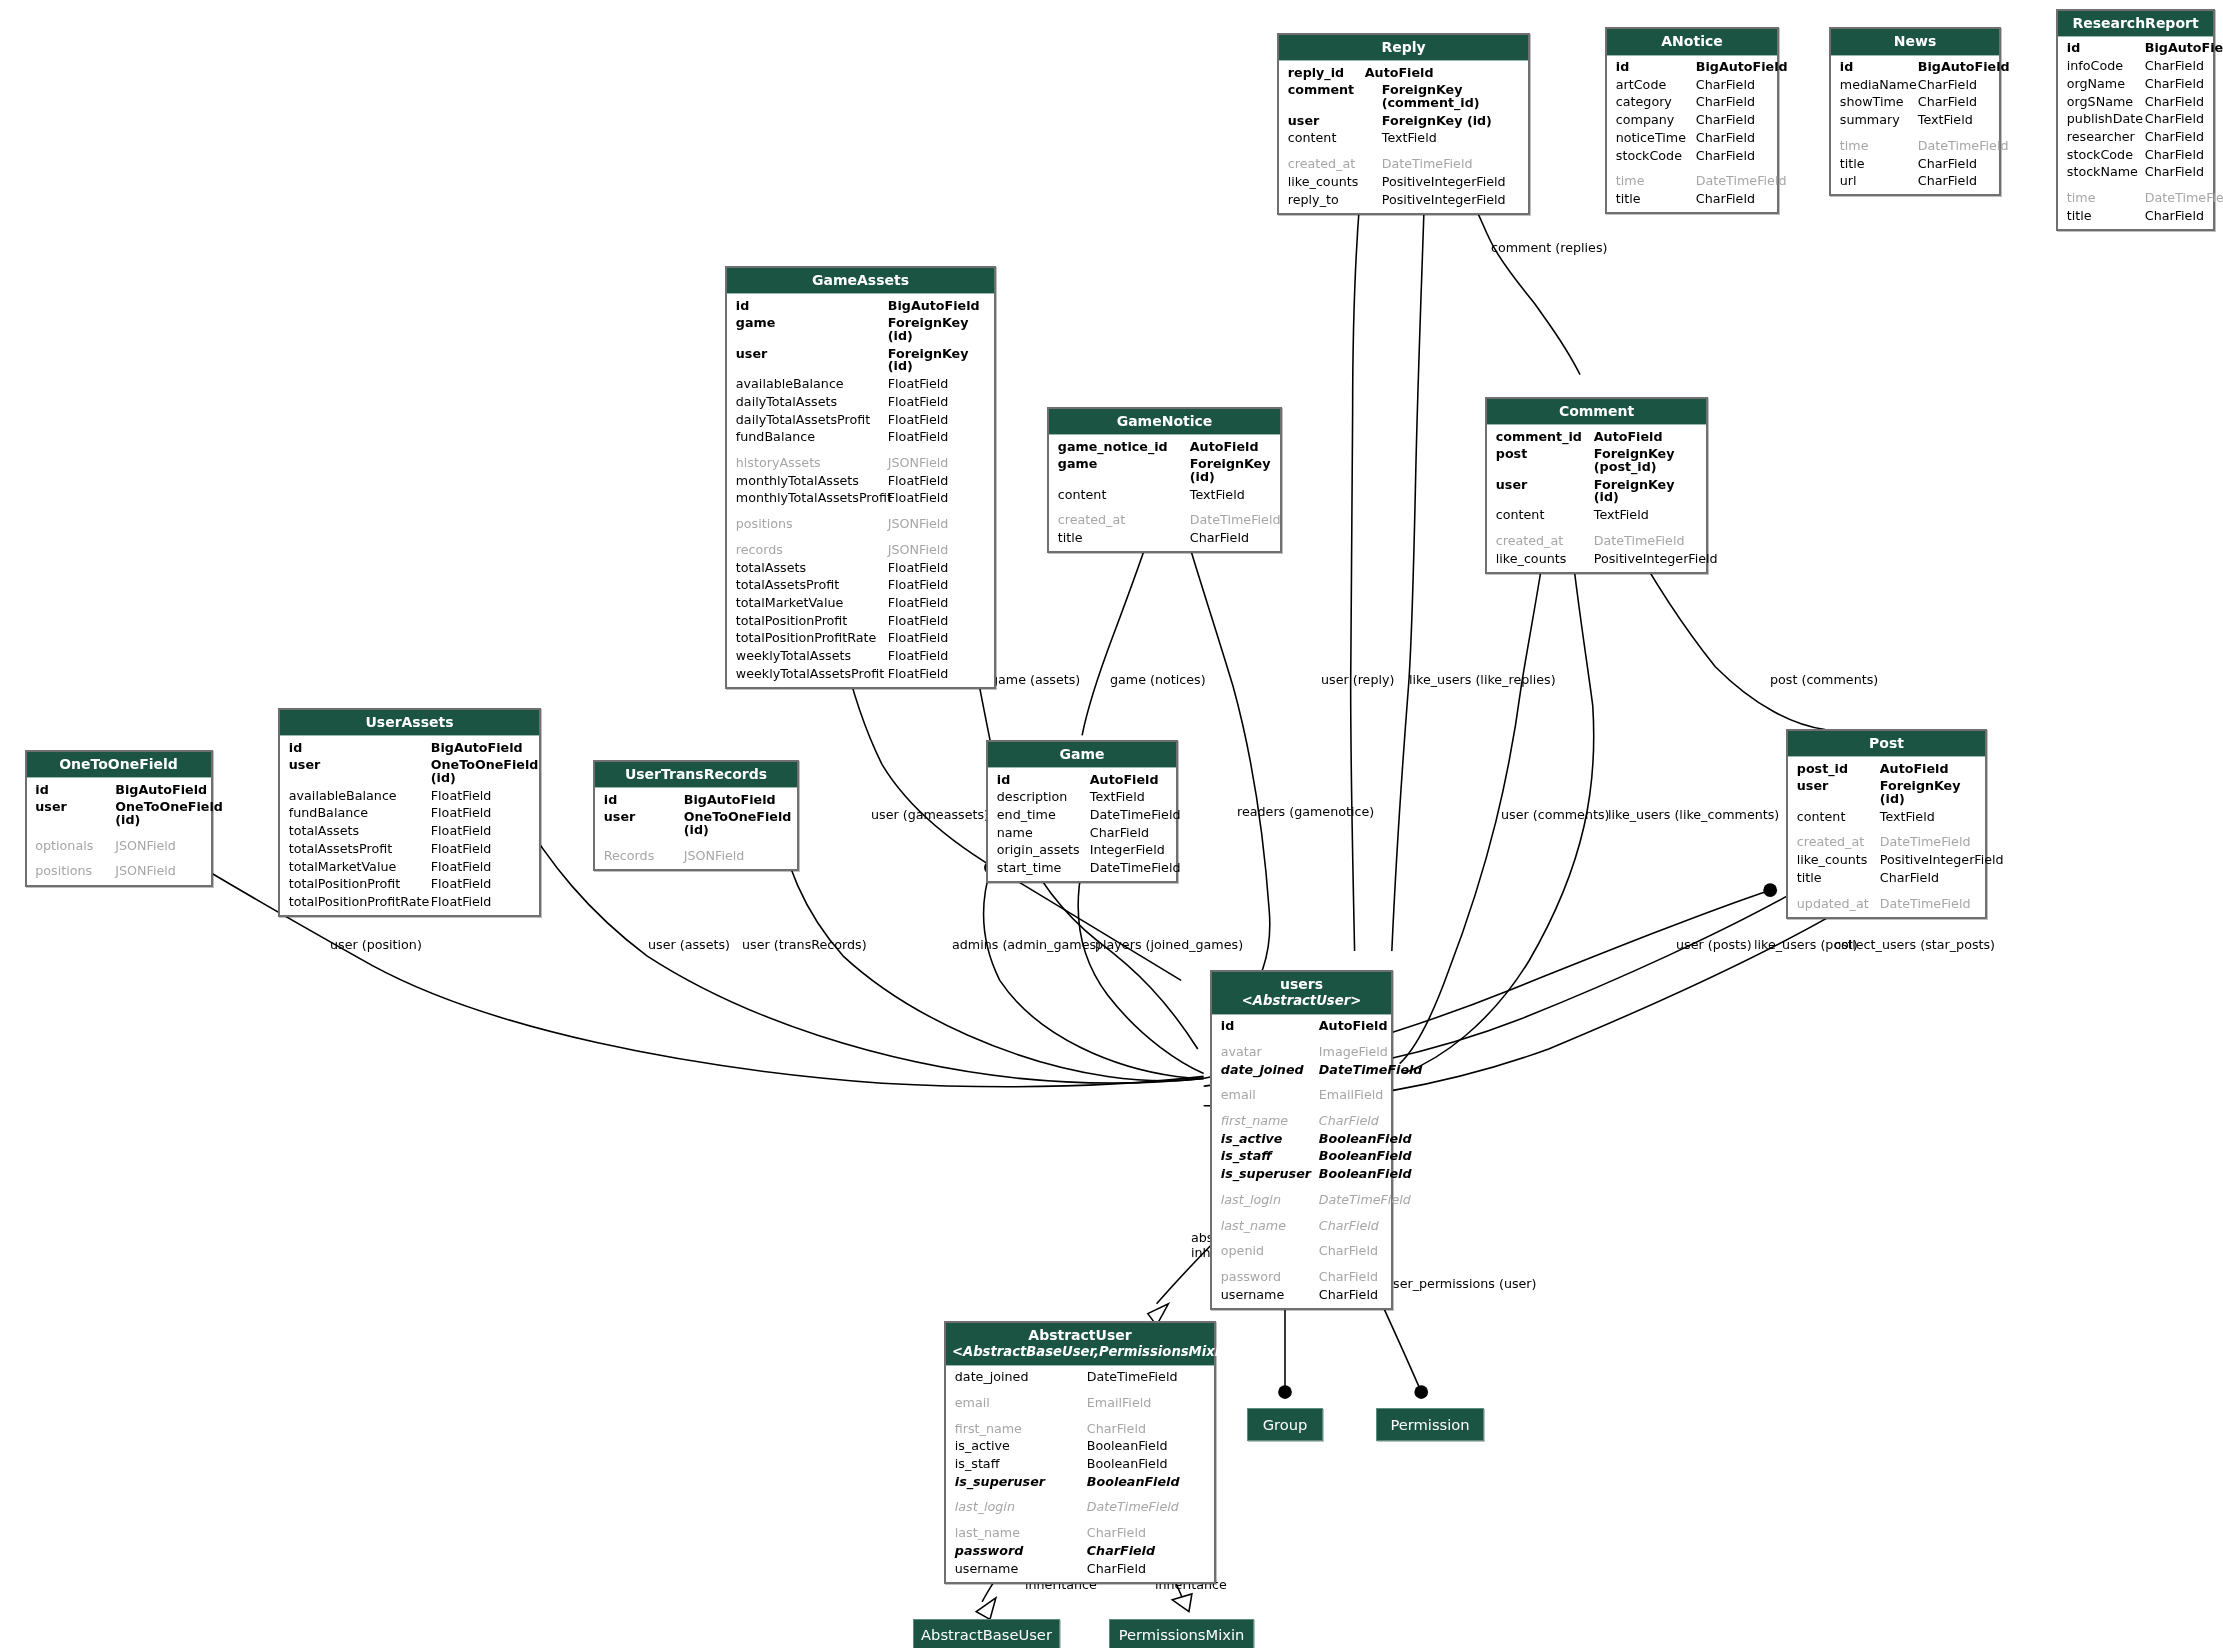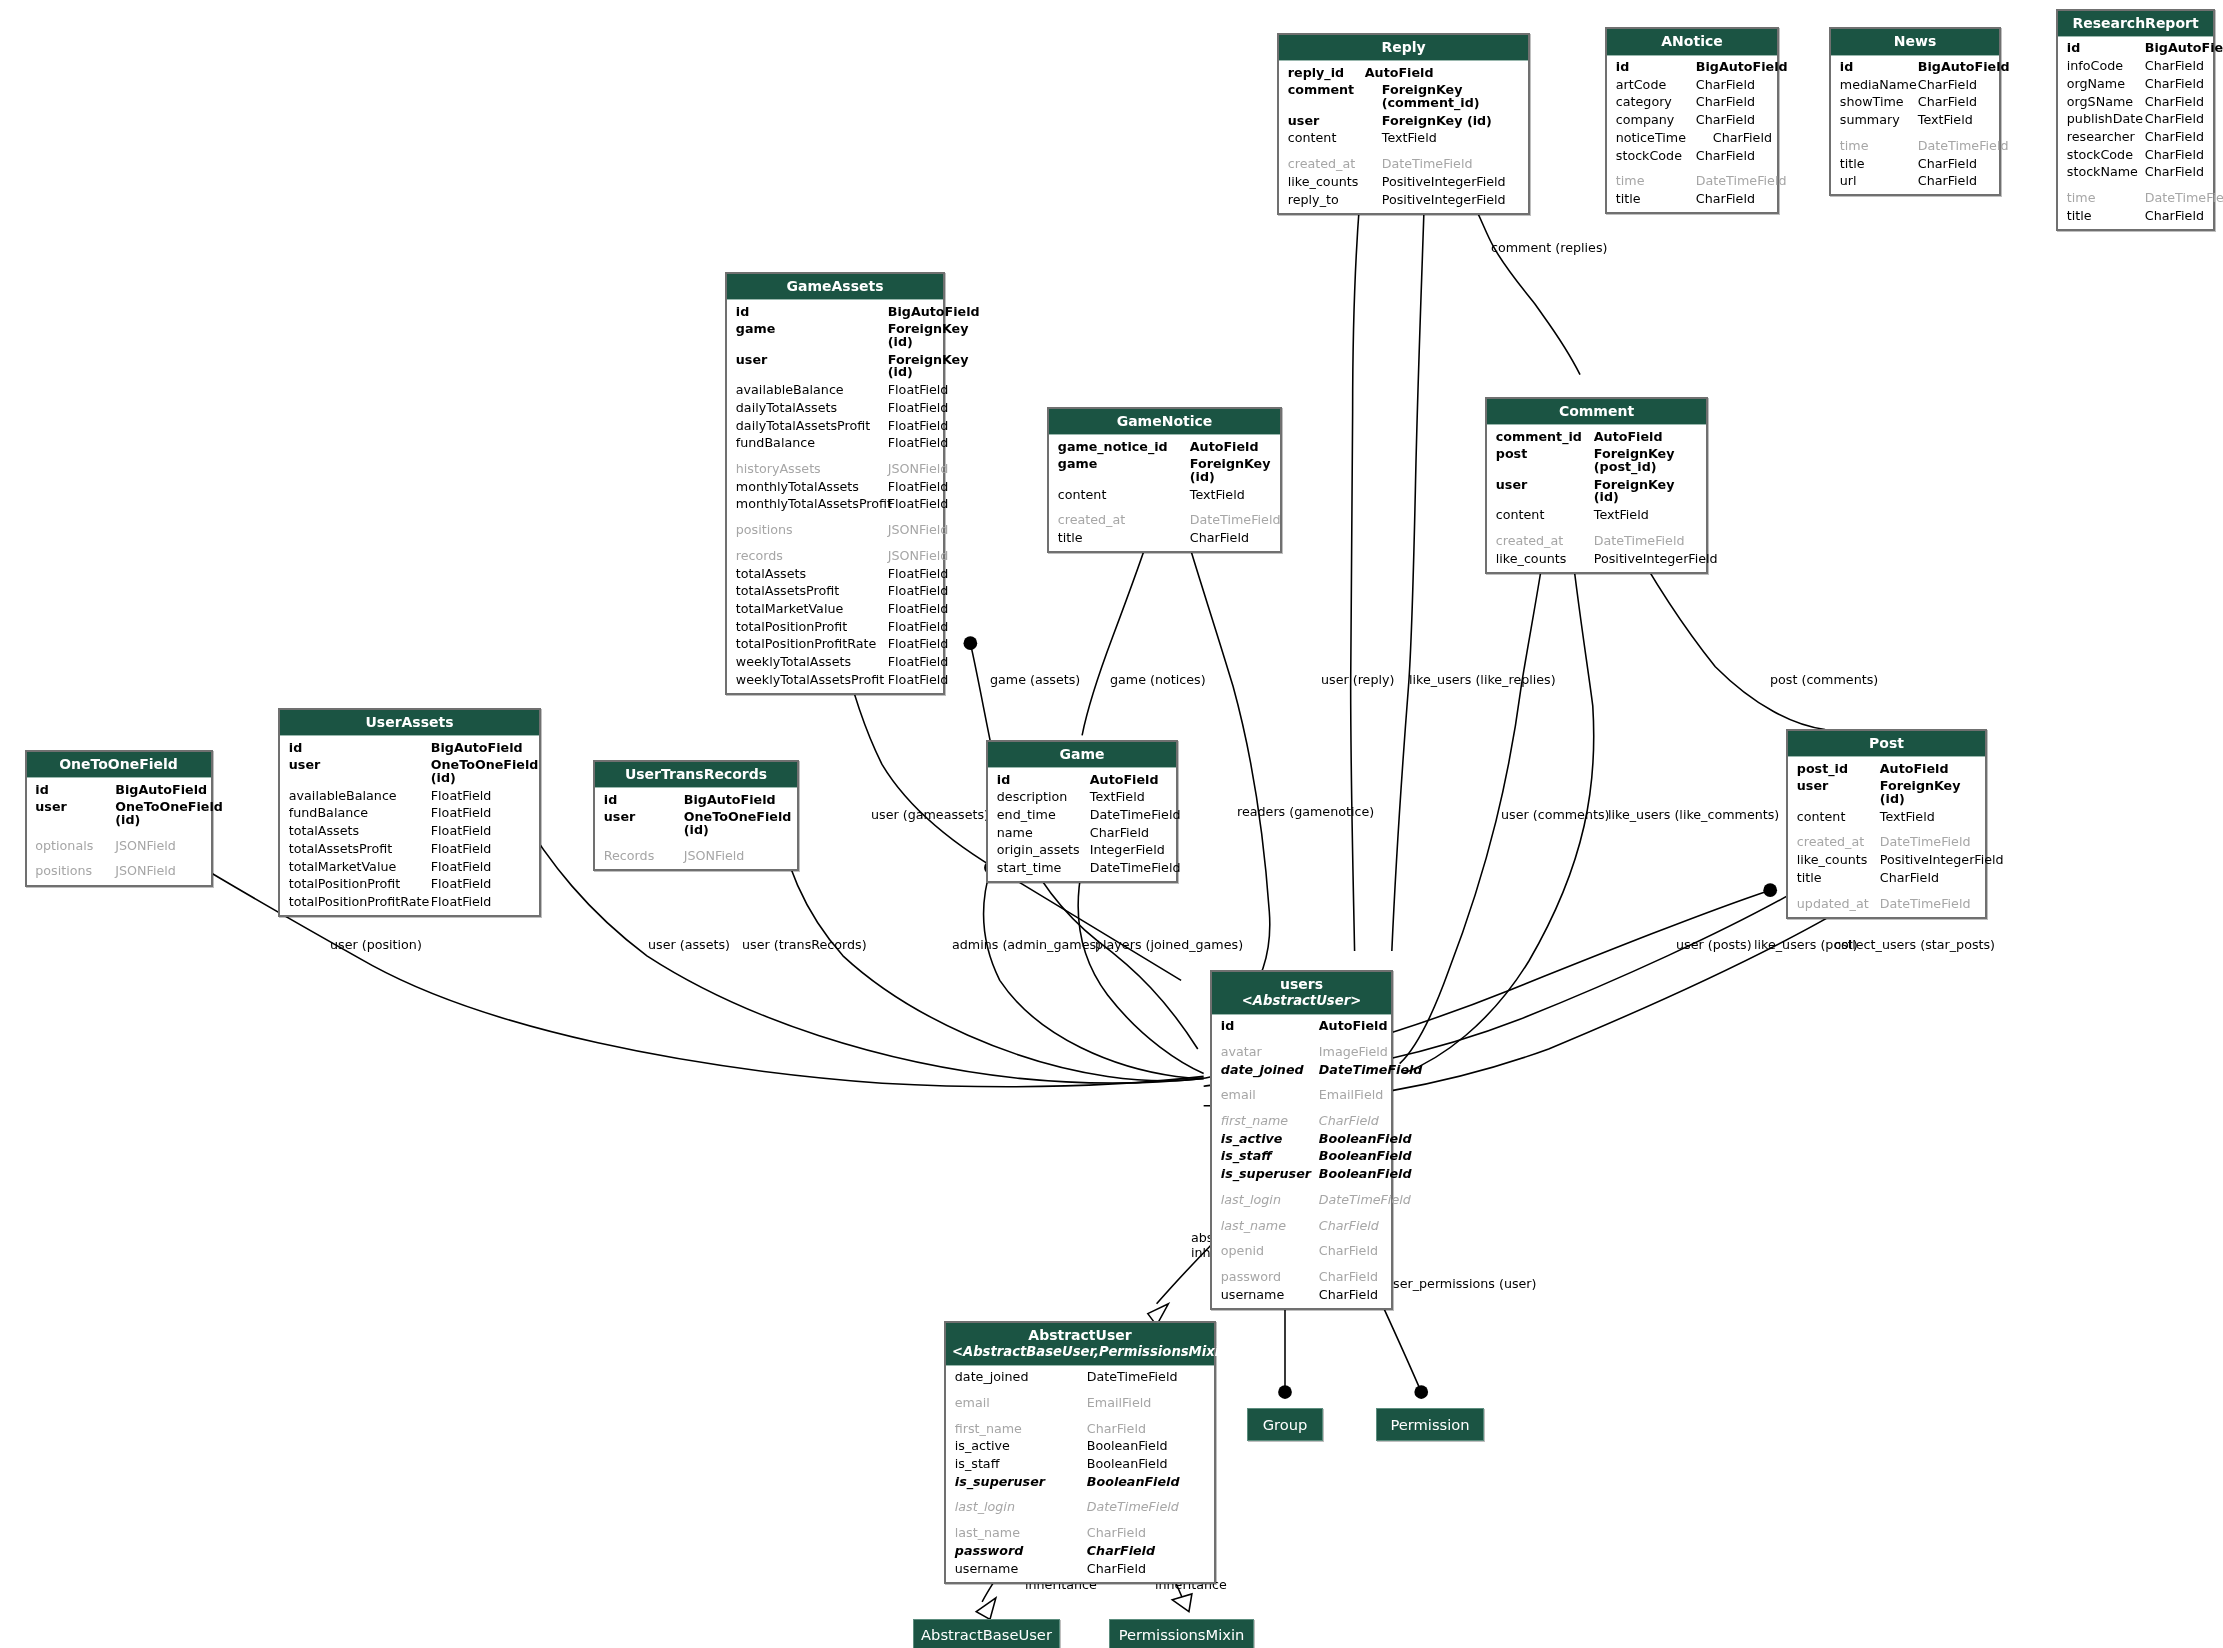--- a/index.html
+++ b/index.html
@@ -272,21 +272,21 @@
           </div>
           <div class="row ">
             <span class="fname" style="width: 80px;">category</span>
             <span class="ftype">CharField</span>
           </div>
           <div class="row ">
             <span class="fname" style="width: 80px;">company</span>
             <span class="ftype">CharField</span>
           </div>
           <div class="row ">
-            <span class="fname" style="width: 97px;">noticeTime</span>
+            <span class="fname" style="width: 80px;">noticeTime</span>
             <span class="ftype">CharField</span>
           </div>
           <div class="row ">
             <span class="fname" style="width: 80px;">stockCode</span>
             <span class="ftype">CharField</span>
           </div>
           <div class="row muted">
             <span class="fname" style="width: 80px;">time</span>
             <span class="ftype">DateTimeField</span>
           </div>
@@ -367,21 +367,21 @@
           <div class="row muted">
             <span class="fname" style="width: 78px;">time</span>
             <span class="ftype">DateTimeField</span>
           </div>
           <div class="row ">
             <span class="fname" style="width: 78px;">title</span>
             <span class="ftype">CharField</span>
           </div>
         </div>
       </div>
-      <div class="entity" style="left: 725px; top: 272px; width: 220px;">
+      <div class="entity" style="left: 725px; top: 266px; width: 271px;">
         <div class="title"><span>GameAssets</span></div>
         <div class="rows">
           <div class="row pk">
             <span class="fname" style="width: 152px;">id</span>
             <span class="ftype">BigAutoField</span>
           </div>
           <div class="row pk">
             <span class="fname" style="width: 152px;">game</span>
             <span class="ftype">ForeignKey (id)</span>
           </div>

